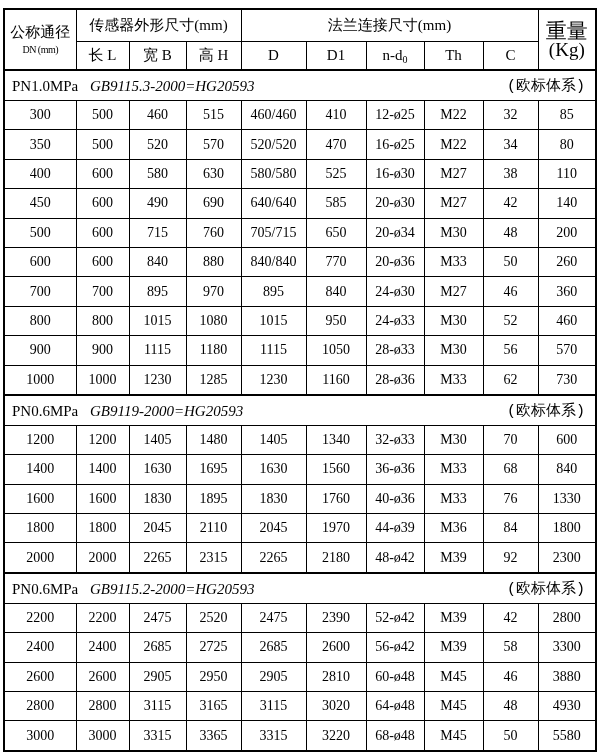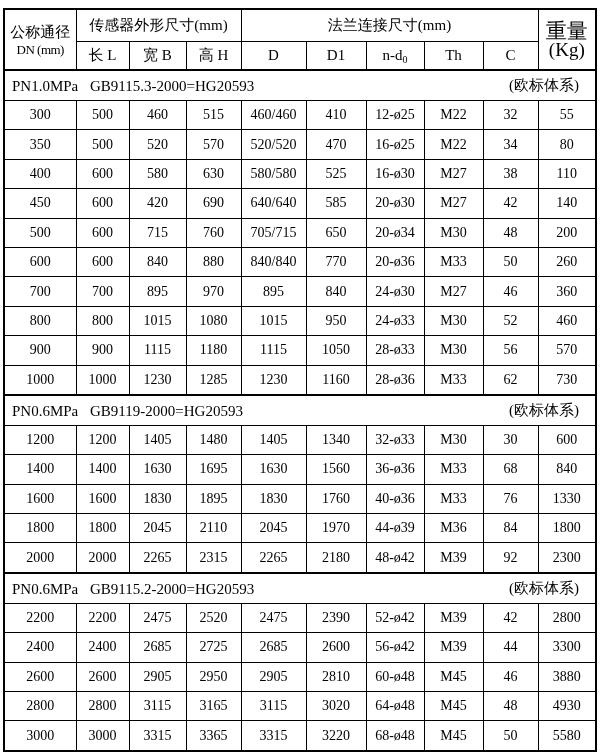--- a/index.html
+++ b/index.html
@@ -37,21 +37,21 @@
     white-space: nowrap;
   }
   
   thead th {
     font-weight: normal;
     font-size: 15px;
   }
   tr.head-1 th { height: 31px; }
   tr.head-2 th { height: 27px; font-size: 15px; }
   .dn-cell .l1 { font-size: 15px; line-height: 20px; }
-  .dn-cell .l2 { font-size: 13px; line-height: 16px; letter-spacing: -0.5px; }
+  .dn-cell .l2 { font-size: 10px; line-height: 16px; letter-spacing: -0.5px; }
   .weight-cell .l1 { font-size: 21px; line-height: 20px; }
   .weight-cell .l2 { font-size: 19px; line-height: 17px; }
   th sub {
     font-size: 10px;
     vertical-align: -3px;
     line-height: 0;
   }
   
   tr.section-row td {
     height: 29px;
@@ -63,24 +63,26 @@
     align-items: flex-end;
     width: 100%;
   }
   tr.section-row .pn {
     padding-left: 7px;
     width: 78px;
     flex: 0 0 auto;
   }
   tr.section-row .std {
     flex: 0 0 auto;
+    font-style: italic;
   }
   tr.section-row .sys {
     margin-left: auto;
-    padding-right: 16px;
+    padding-right: 10px;
+    font-family: Liberation Mono, monospace;
   }
   
   tr.data-row td {
     height: 28.4px;
     font-size: 14px;
   }
   
   tr.section-row td { border-top-width: 2px; border-bottom-width: 1px; }
 </style>
 </head>
@@ -137,21 +139,21 @@
         <tr class="data-row">
           <td>300</td>
           <td>500</td>
           <td>460</td>
           <td>515</td>
           <td>460/460</td>
           <td>410</td>
           <td>12-ø25</td>
           <td>M22</td>
           <td>32</td>
-          <td>55</td>
+          <td>85</td>
         </tr>
         <tr class="data-row">
           <td>350</td>
           <td>500</td>
           <td>520</td>
           <td>570</td>
           <td>520/520</td>
           <td>470</td>
           <td>16-ø25</td>
           <td>M22</td>
@@ -166,21 +168,21 @@
           <td>580/580</td>
           <td>525</td>
           <td>16-ø30</td>
           <td>M27</td>
           <td>38</td>
           <td>110</td>
         </tr>
         <tr class="data-row">
           <td>450</td>
           <td>600</td>
-          <td>420</td>
+          <td>490</td>
           <td>690</td>
           <td>640/640</td>
           <td>585</td>
           <td>20-ø30</td>
           <td>M27</td>
           <td>42</td>
           <td>140</td>
         </tr>
         <tr class="data-row">
           <td>500</td>
@@ -265,21 +267,21 @@
         </tr>
         <tr class="data-row">
           <td>1200</td>
           <td>1200</td>
           <td>1405</td>
           <td>1480</td>
           <td>1405</td>
           <td>1340</td>
           <td>32-ø33</td>
           <td>M30</td>
-          <td>30</td>
+          <td>70</td>
           <td>600</td>
         </tr>
         <tr class="data-row">
           <td>1400</td>
           <td>1400</td>
           <td>1630</td>
           <td>1695</td>
           <td>1630</td>
           <td>1560</td>
           <td>36-ø36</td>
@@ -346,21 +348,21 @@
         </tr>
         <tr class="data-row">
           <td>2400</td>
           <td>2400</td>
           <td>2685</td>
           <td>2725</td>
           <td>2685</td>
           <td>2600</td>
           <td>56-ø42</td>
           <td>M39</td>
-          <td>44</td>
+          <td>58</td>
           <td>3300</td>
         </tr>
         <tr class="data-row">
           <td>2600</td>
           <td>2600</td>
           <td>2905</td>
           <td>2950</td>
           <td>2905</td>
           <td>2810</td>
           <td>60-ø48</td>

